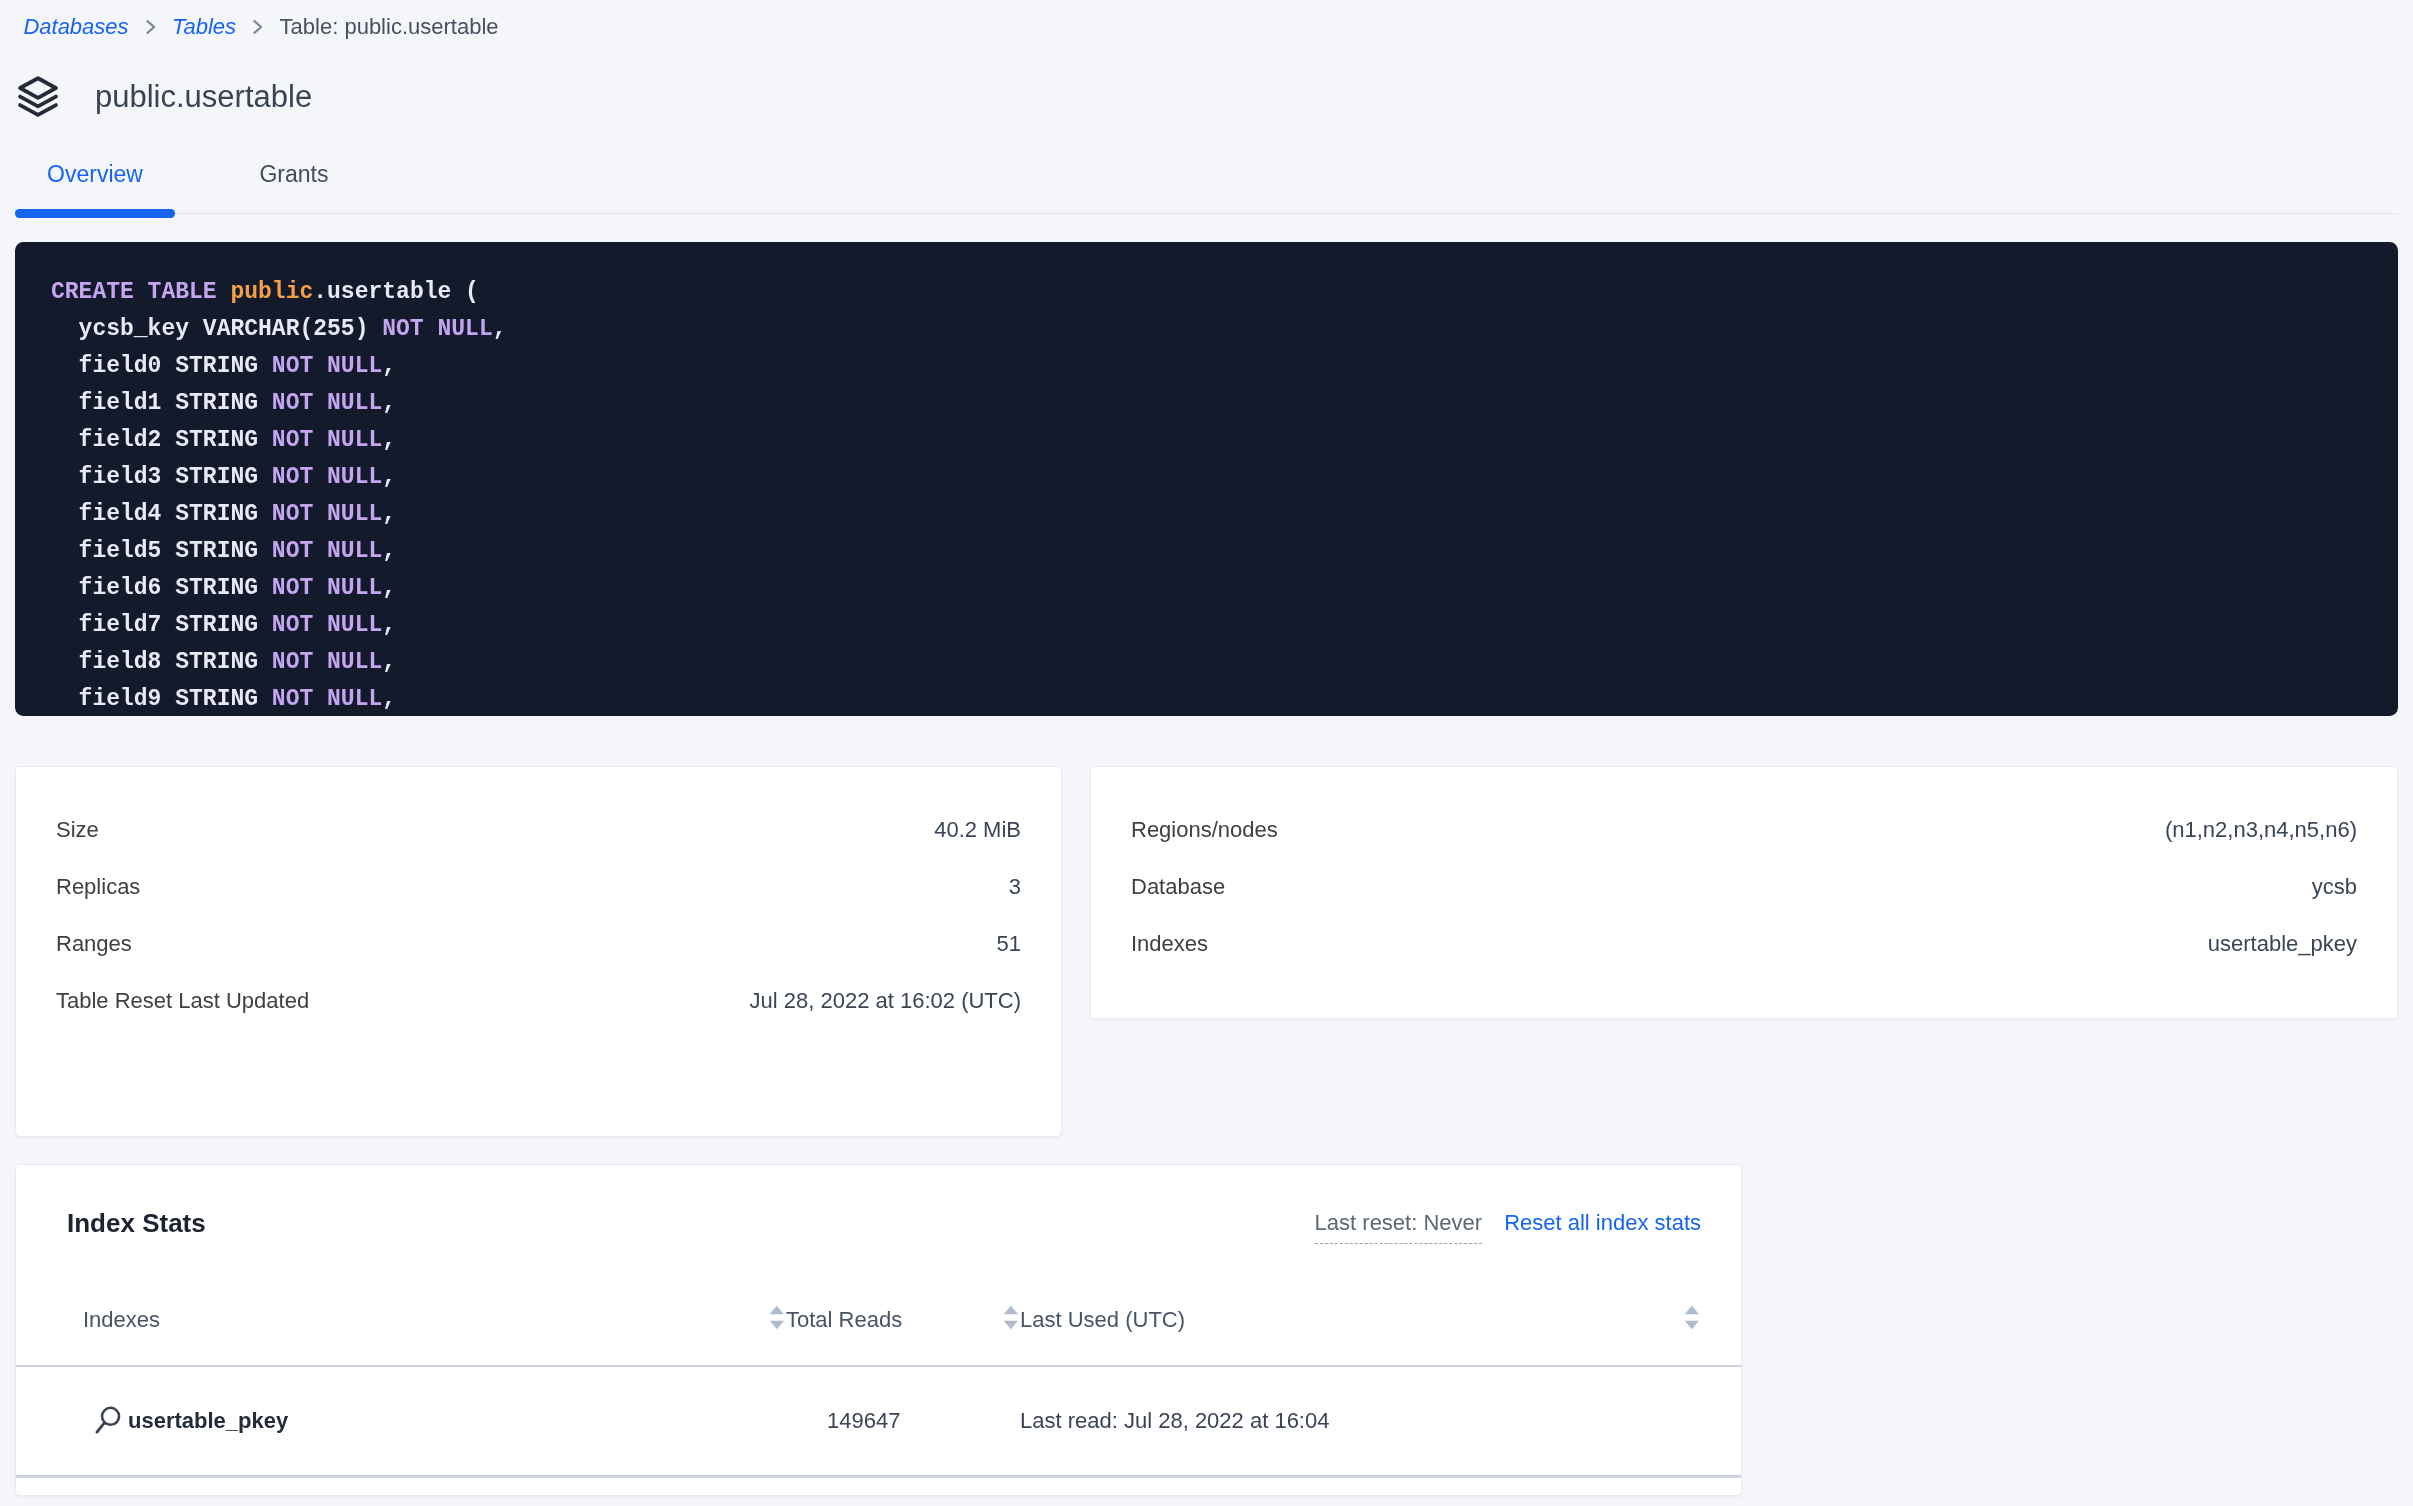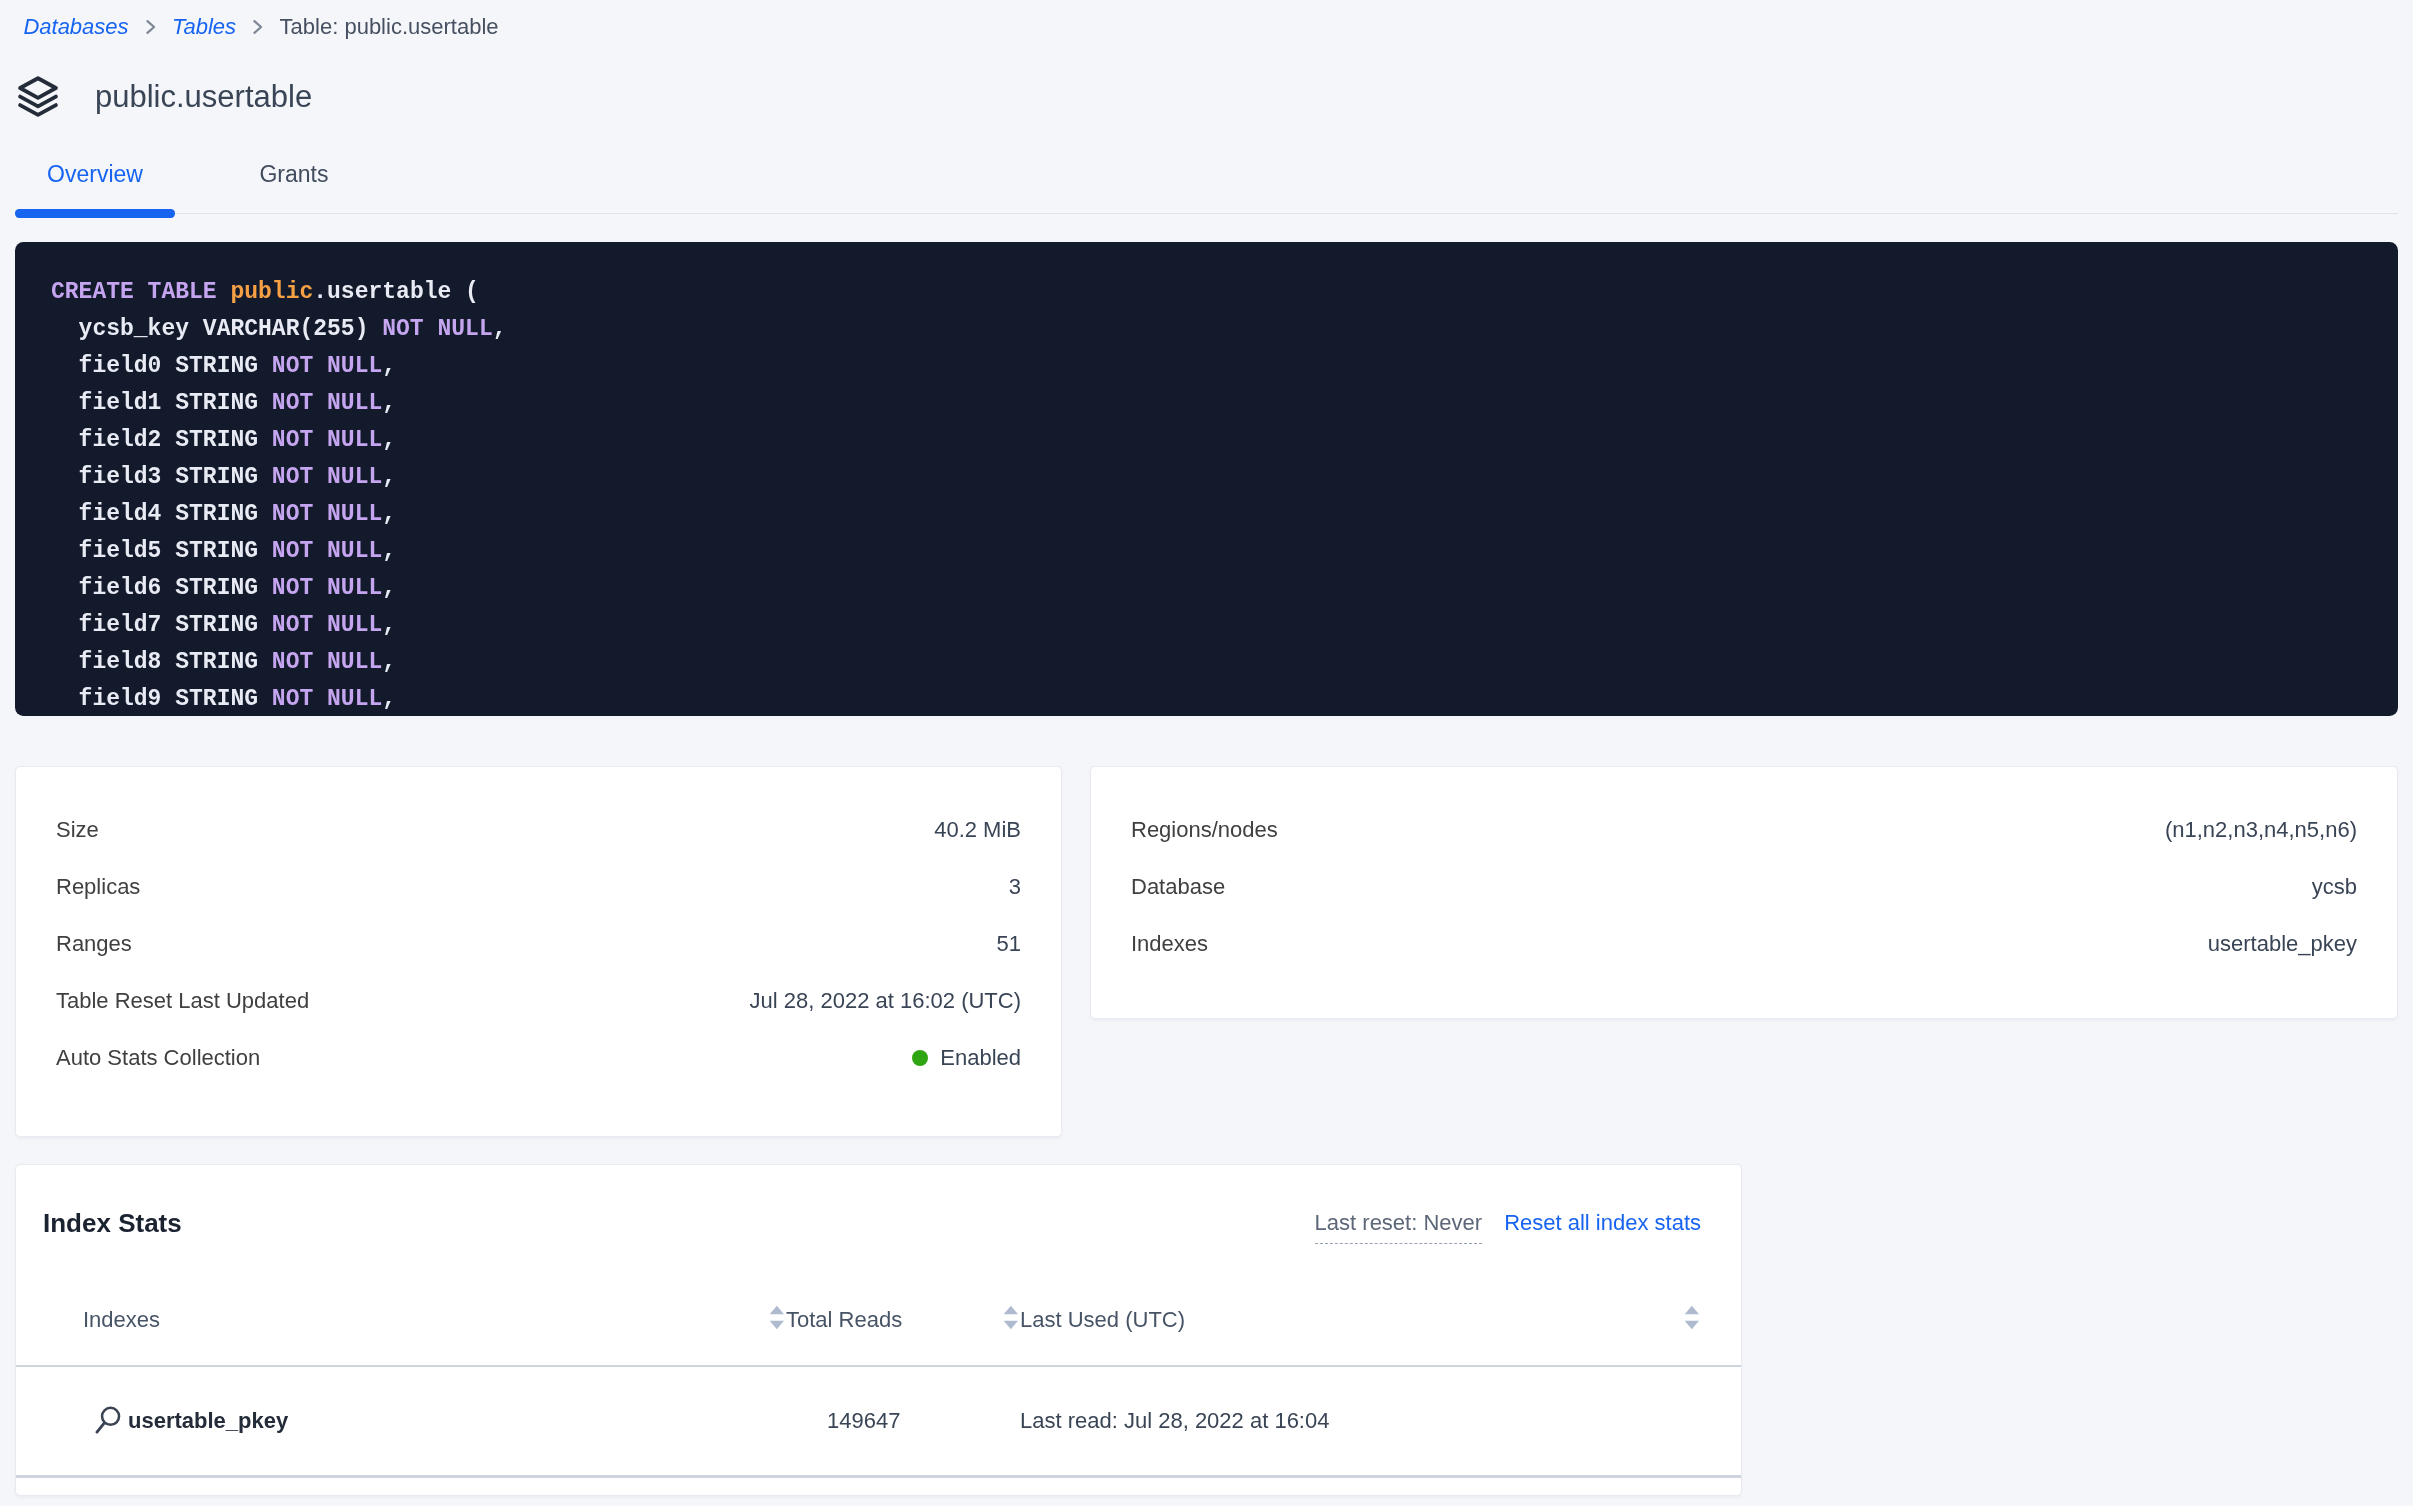--- a/index.html
+++ b/index.html
@@ -47,21 +47,21 @@
           box-shadow:0 1.7px 3.4px rgba(16,24,40,0.04); }
   .details-left  { width:1047px; height:371px; padding:35px 40px 0; }
   .details-right { flex:1; height:253px; padding:35px 40px 0; }
   .detail-row { height:57px; display:flex; justify-content:space-between; align-items:center; font-size:22px; }
   .detail-label { color:#404040; }
   .detail-value { color:#394455; display:flex; align-items:center; }
   .dot { width:16px; height:16px; border-radius:50%; margin-right:12.6px; display:inline-block; }
 
   
   .index-card { margin-top:27px; width:1727px; height:332px; }
-  .index-head { display:flex; justify-content:space-between; align-items:flex-start; padding:42px 40px 0 27px; }
+  .index-head { display:flex; justify-content:space-between; align-items:flex-start; padding:42px 40px 0 51px; }
   .index-title { font-size:26px; font-weight:700; color:#1B2230; line-height:32px; }
   .index-head-right { display:flex; align-items:baseline; padding-top:3.4px; }
   .last-reset { font-size:22px; color:#5C6778; border-bottom:1.7px dashed #98A2B3; padding-bottom:6.7px; }
   .reset-link { font-size:22px; color:#1664F0; cursor:pointer; margin-left:22px; }
 
   .tbl-header { display:flex; align-items:center; margin-top:62px; padding:0 40px 0 67px;
                 font-size:22px; color:#475466; height:29px; }
   .tbl-col1 { width:703px; display:flex; justify-content:space-between; align-items:center; }
   .tbl-col2 { width:234px; display:flex; justify-content:space-between; align-items:center; }
   .tbl-col3 { flex:1;      display:flex; justify-content:space-between; align-items:center; }
@@ -124,24 +124,20 @@
           <span class="detail-value">3</span>
         </div>
         <div class="detail-row">
           <span class="detail-label">Ranges</span>
           <span class="detail-value">51</span>
         </div>
         <div class="detail-row">
           <span class="detail-label">Table Reset Last Updated</span>
           <span class="detail-value">Jul 28, 2022 at 16:02 (UTC)</span>
         </div>
-        <div class="detail-row">
-          <span class="detail-label">Auto Stats Collection</span>
-          <span class="detail-value"><span class="dot" style="background: rgb(47, 165, 19);"></span>Enabled</span>
-        </div>
       </div>
     <div class="card details-right" id="details-right">
         <div class="detail-row">
           <span class="detail-label">Regions/nodes</span>
           <span class="detail-value">(n1,n2,n3,n4,n5,n6)</span>
         </div>
         <div class="detail-row">
           <span class="detail-label">Database</span>
           <span class="detail-value">ycsb</span>
         </div>

